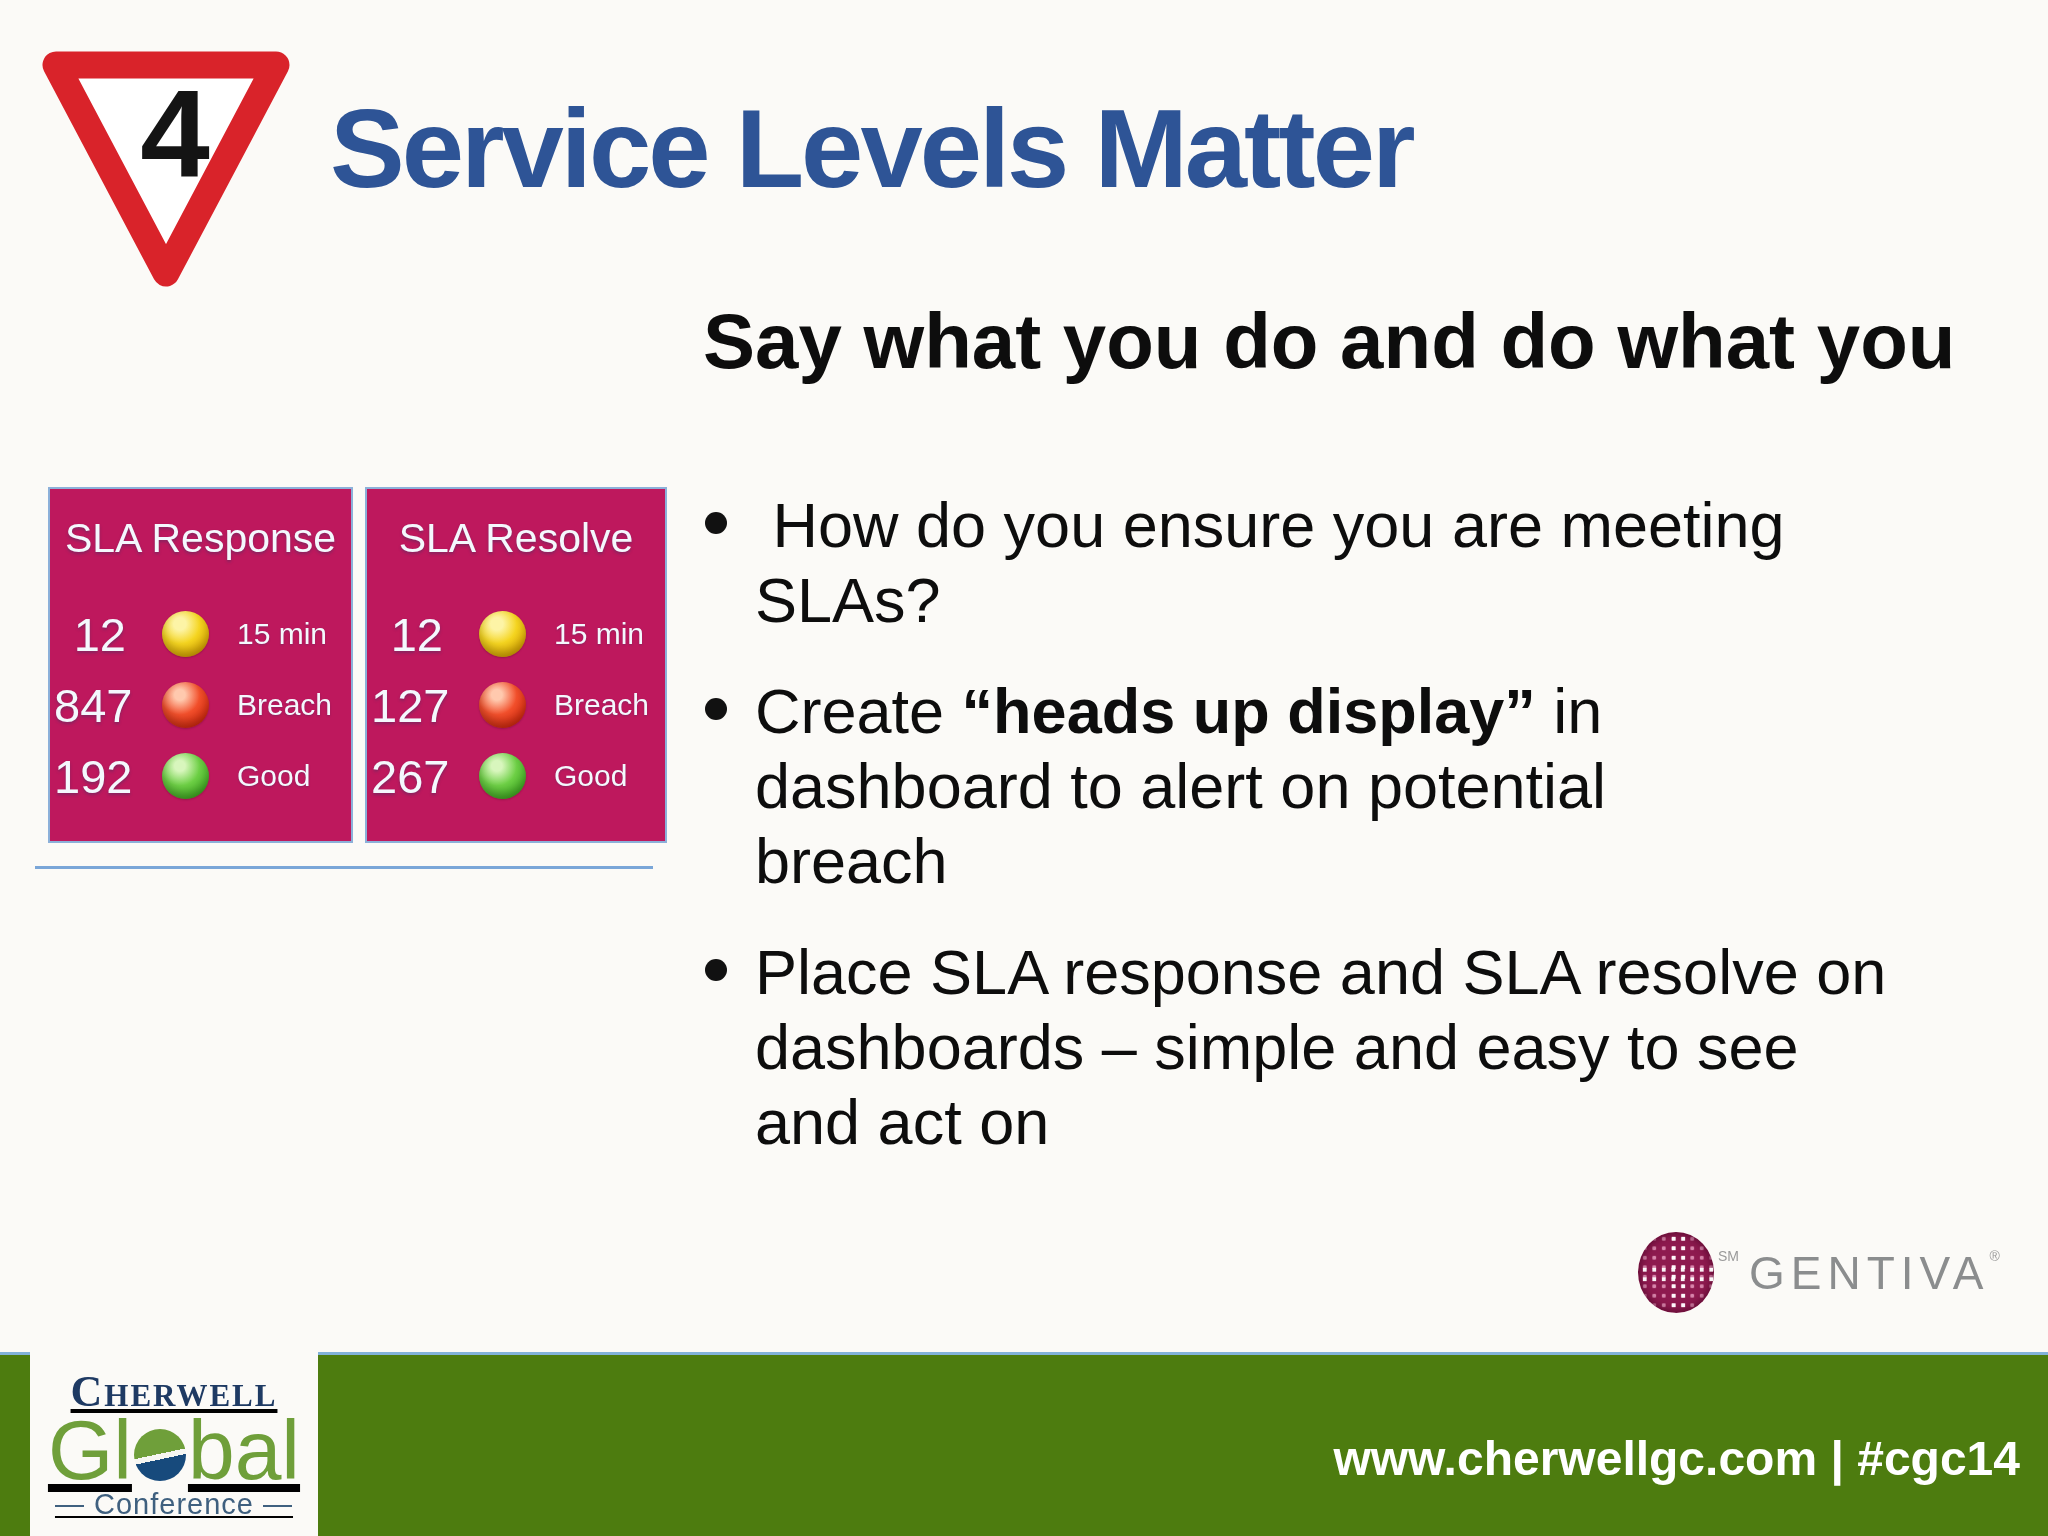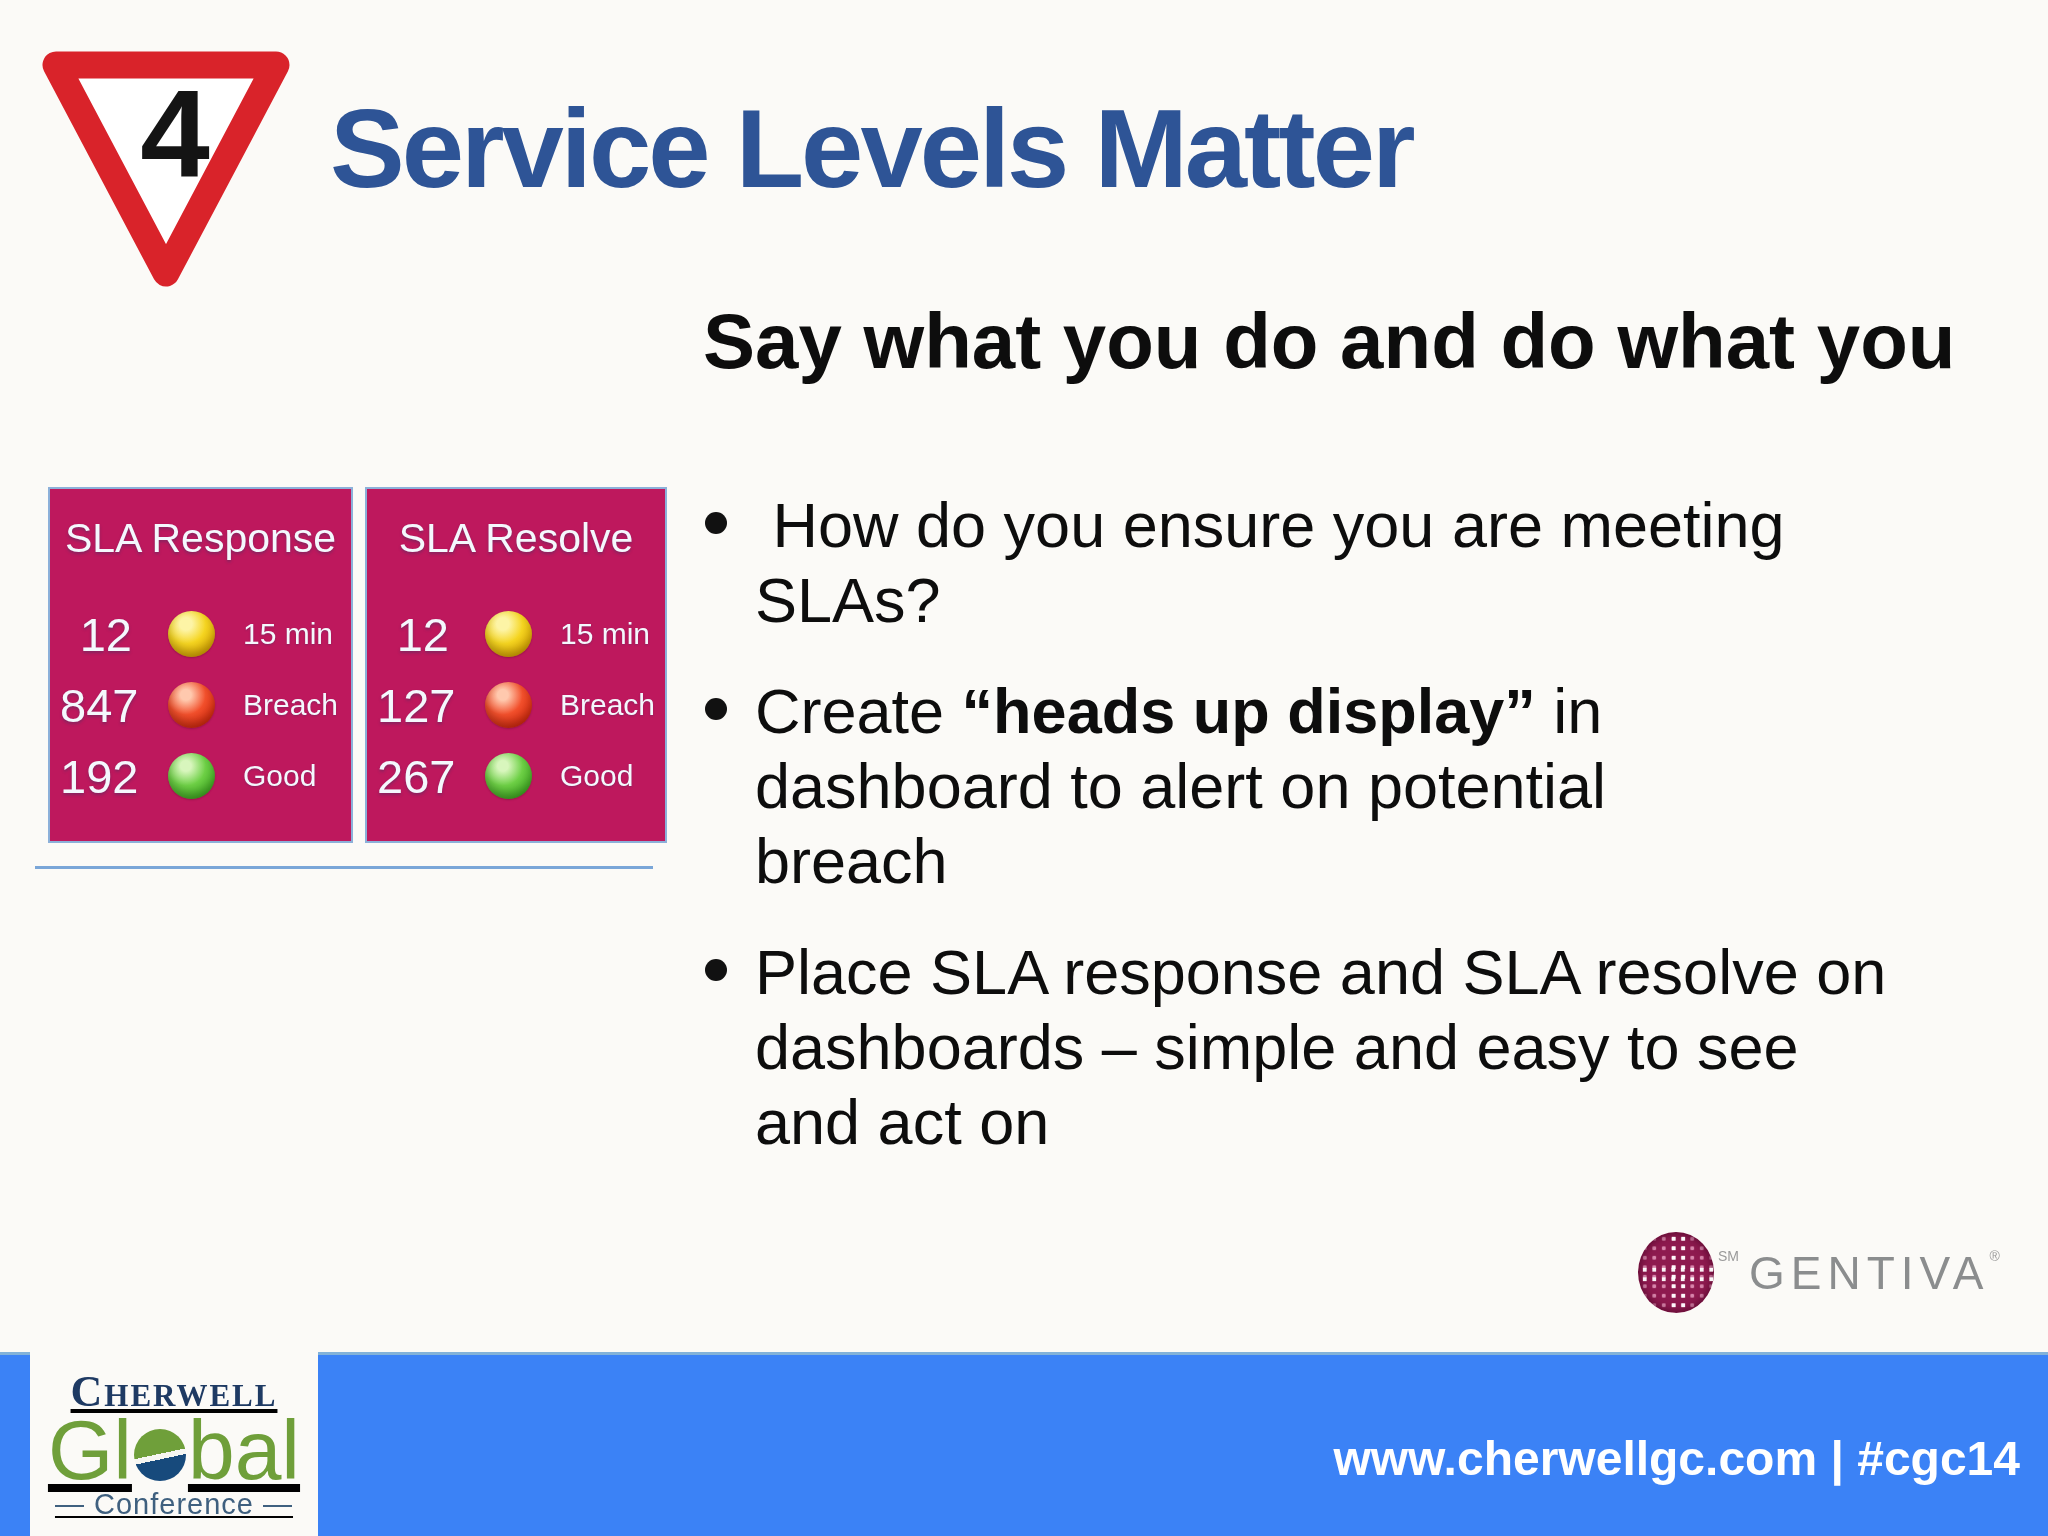--- a/index.html
+++ b/index.html
@@ -22,21 +22,21 @@
     position:absolute; top:487px; height:356px;
     background:#be185d; border:2px solid #8cb0d9;
     color:#f4f8fd;
   }
   .panel-1{ left:48px;  width:305px; }
   .panel-2{ left:365px; width:302px; }
   .panel-title{
     margin-top:26px; text-align:center; font-size:41px;
     text-shadow:0 2px 3px rgba(30,60,100,.35);
   }
-  .rows{ margin-top:40px; padding-left:10px; }
+  .rows{ margin-top:40px; padding-left:4px; }
   .row{ display:flex; align-items:center; height:64px; margin-bottom:7px; }
   .num{ width:72px; text-align:right; font-size:47px; text-shadow:0 2px 3px rgba(30,60,100,.35); }
   .light{
     width:47px; height:46px; border-radius:50%; margin-left:36px;
     box-shadow: inset 0 -6px 10px rgba(0,0,0,.25), 0 1px 2px rgba(0,0,0,.2);
   }
   .light.yellow{ background:radial-gradient(circle at 38% 28%, #fdf4a6 0 14%, #f5d521 45%, #e3ae02 78%, #b98c00 100%); }
   .light.red   { background:radial-gradient(circle at 38% 28%, #ffc9ae 0 12%, #f2502c 45%, #de2d0f 78%, #a81f06 100%); }
   .light.green { background:radial-gradient(circle at 38% 28%, #d8f6bd 0 12%, #6ed046 45%, #43b224 78%, #2d8a12 100%); }
   .lbl{ margin-left:28px; font-size:30px; text-shadow:0 1px 2px rgba(30,60,100,.3); }
@@ -73,21 +73,21 @@
     background-size:9.5px 9.5px; background-position:2px 2px;
   }
   .g-sphere::before{ left:29px; top:0; width:19px; height:100%; }
   .g-sphere::after{ top:31px; left:0; height:19px; width:100%; }
   .g-sm{ font-size:14px; color:#9a9a9a; margin:-34px 0 0 4px; }
   .g-text{ font-size:46px; letter-spacing:6px; color:#8b8d8e; margin-left:10px; }
   .g-reg{ font-size:14px; color:#9a9a9a; margin-top:-34px; }
   
   .footer-bar{
     position:absolute; left:0; top:1352px; width:2048px; height:184px;
-    background:#3b82f6; border-top:3px solid #82b2d9;
+    background:#4d7c0f; border-top:3px solid #82b2d9;
   }
   .footer-url{
     position:absolute; right:28px; top:76px;
     font-size:48px; font-weight:bold; color:#ffffff; letter-spacing:0px;
   }
   .logo-notch{
     position:absolute; left:30px; top:1352px; width:288px; height:184px;
     background:#fbfaf7; z-index:2; text-align:center;text-decoration:underline;
   }
   .cw-brand{

